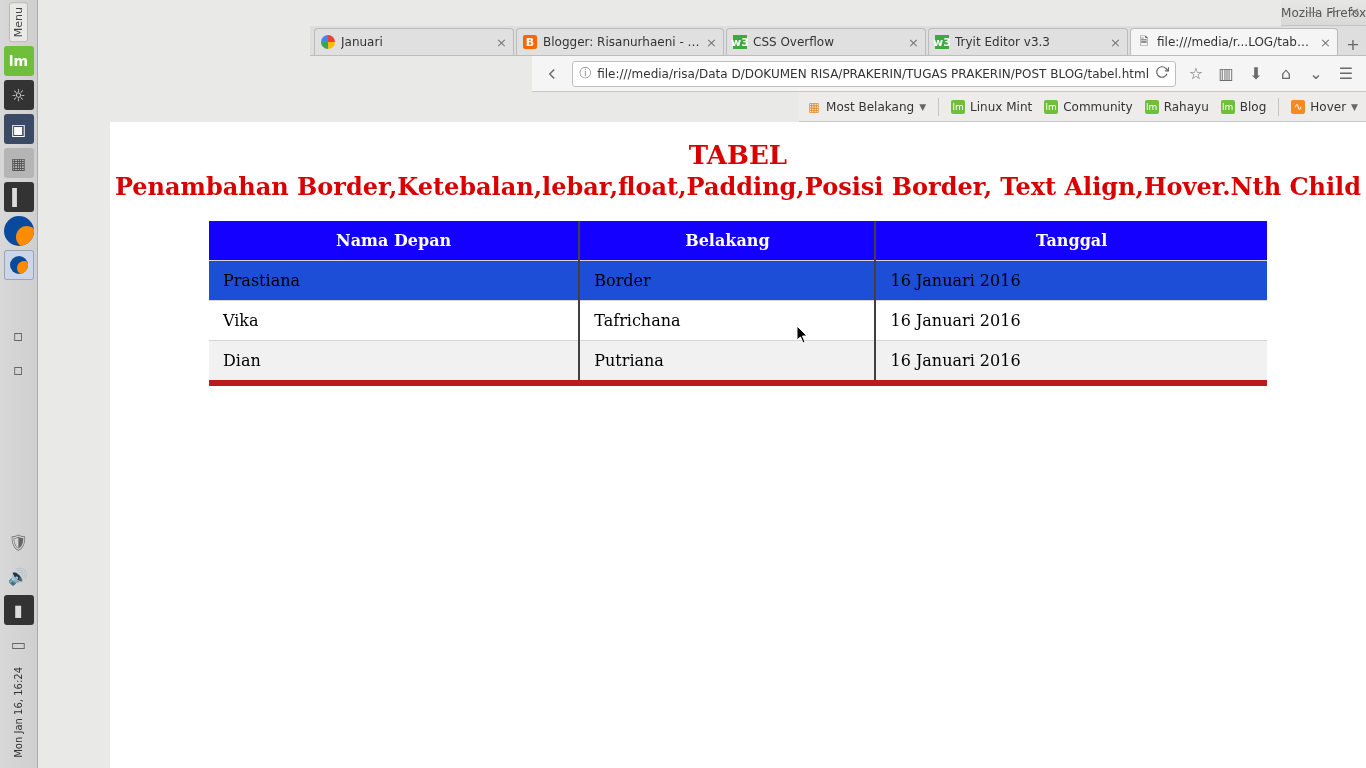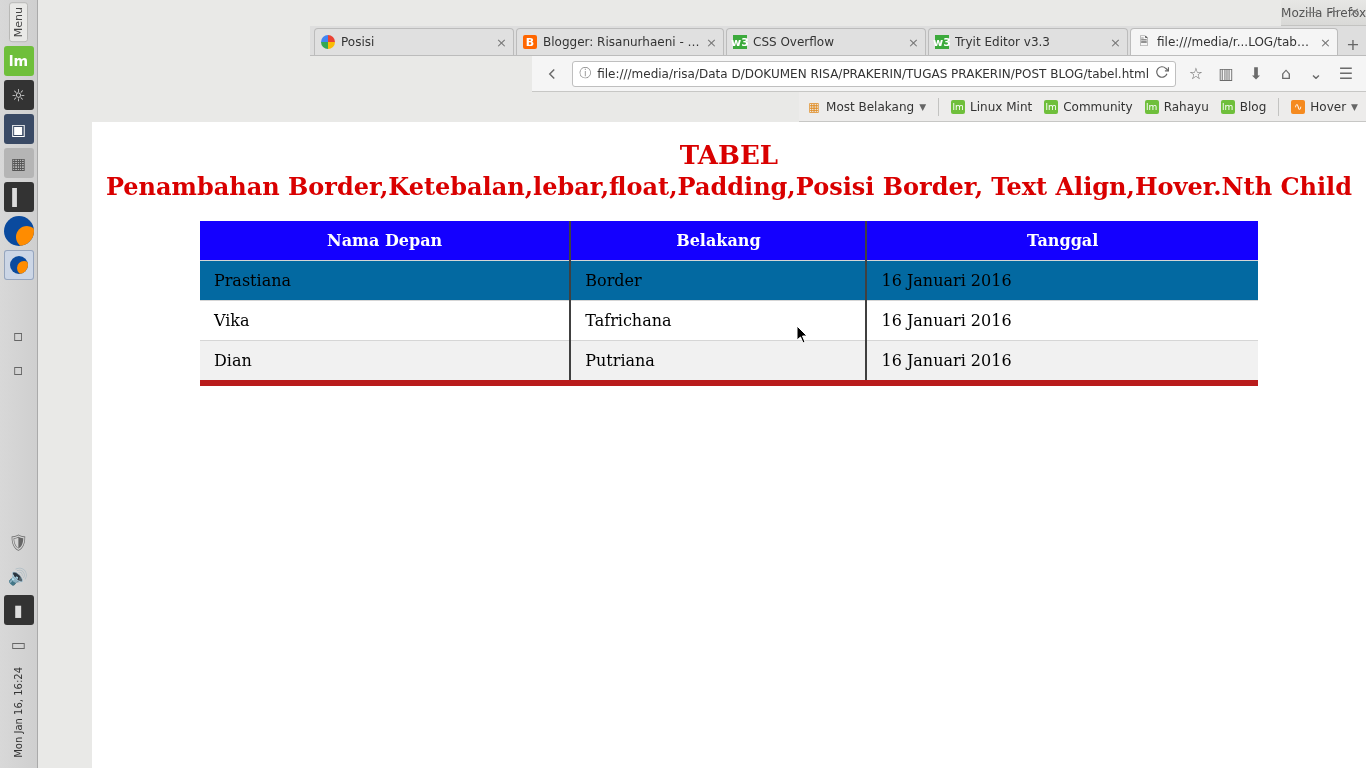--- a/index.html
+++ b/index.html
@@ -58,29 +58,29 @@
 
 .bookbar { height:30px; background:#edeceb; border-bottom:1px solid #c7c7c5; display:flex; align-items:center; padding:0 8px; gap:12px; font-size:12px; color:#333;}
 .bm { display:flex; align-items:center; gap:5px;}
 .bm .bmicon{width:14px;height:14px;display:inline-flex;align-items:center;justify-content:center;}
 .bm .drop{color:#666;font-size:9px;}
 .divider{width:1px;height:18px;background:#c3c3c1;}
 
 
 .content { flex:1; background:#fff; overflow:auto; padding-top:18px;}
 .content h1 { text-align:center; color:#d90000; font-family:"DejaVu Serif", Georgia, serif; font-weight:bold; font-size:26px; margin:0 0 2px;}
-.content h2 { text-align:center; color:#d90000; font-family:"DejaVu Serif", Georgia, serif; font-weight:bold; font-size:24px; margin:0 0 20px; padding:0 14px;}
+.content h2 { text-align:center; color:#d90000; font-family:"DejaVu Serif", Georgia, serif; font-weight:bold; font-size:24px; margin:0 0 20px; padding:0 5px;}
 
 table.tbl { width:1058px; margin:0 auto; border-collapse:collapse; font-family:"DejaVu Serif", Georgia, serif; font-size:16px;}
 table.tbl th { background:#1400ff; color:#fff; padding:10px; font-weight:bold; border-right:2px solid #404040;}
 table.tbl th:last-child{border-right:none;}
 table.tbl td { padding:10px 14px; border-right:2px solid #404040; border-top:1px solid #d6d6d6;}
 table.tbl td:last-child{border-right:none;}
 table.tbl tbody tr:nth-child(odd){background:#f1f1f1;}
-table.tbl tbody tr.hovered{background:#0369a1;}
+table.tbl tbody tr.hovered{background:#1d4ed8;}
 table.tbl tbody tr:last-child td{border-bottom:6px solid #b91c1c;}
 
 .cursor { position:absolute; width:14px; height:20px; pointer-events:none;}
 </style>
 </head>
 <body>
 
 <div class="syspanel">
   <div class="menu-tab">Menu</div>
   <div class="tray">
@@ -116,21 +116,21 @@
     <div class="winbtns">
       <span class="winbtn">—</span>
       <span class="winbtn">+</span>
       <span class="winbtn">×</span>
     </div>
   </div>
 
   <div class="tabstrip">
     <div class="tab">
       <span class="favicon fav-google"></span>
-      <span class="tlabel">Posisi</span>
+      <span class="tlabel">Januari</span>
       <span class="close">×</span>
     </div>
     <div class="tab">
       <span class="favicon fav-blogger">B</span>
       <span class="tlabel">Blogger: Risanurhaeni - S...</span>
       <span class="close">×</span>
     </div>
     <div class="tab">
       <span class="favicon fav-w3">w3</span>
       <span class="tlabel">CSS Overflow</span>

